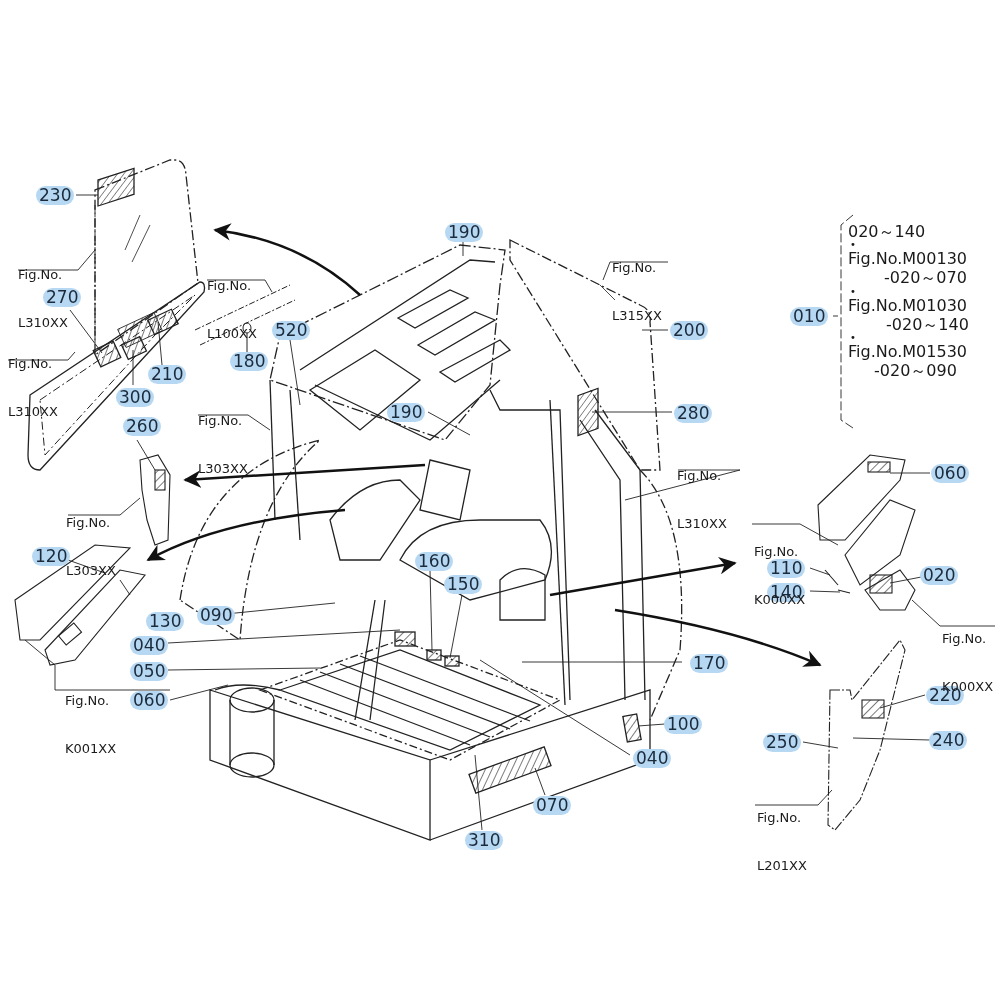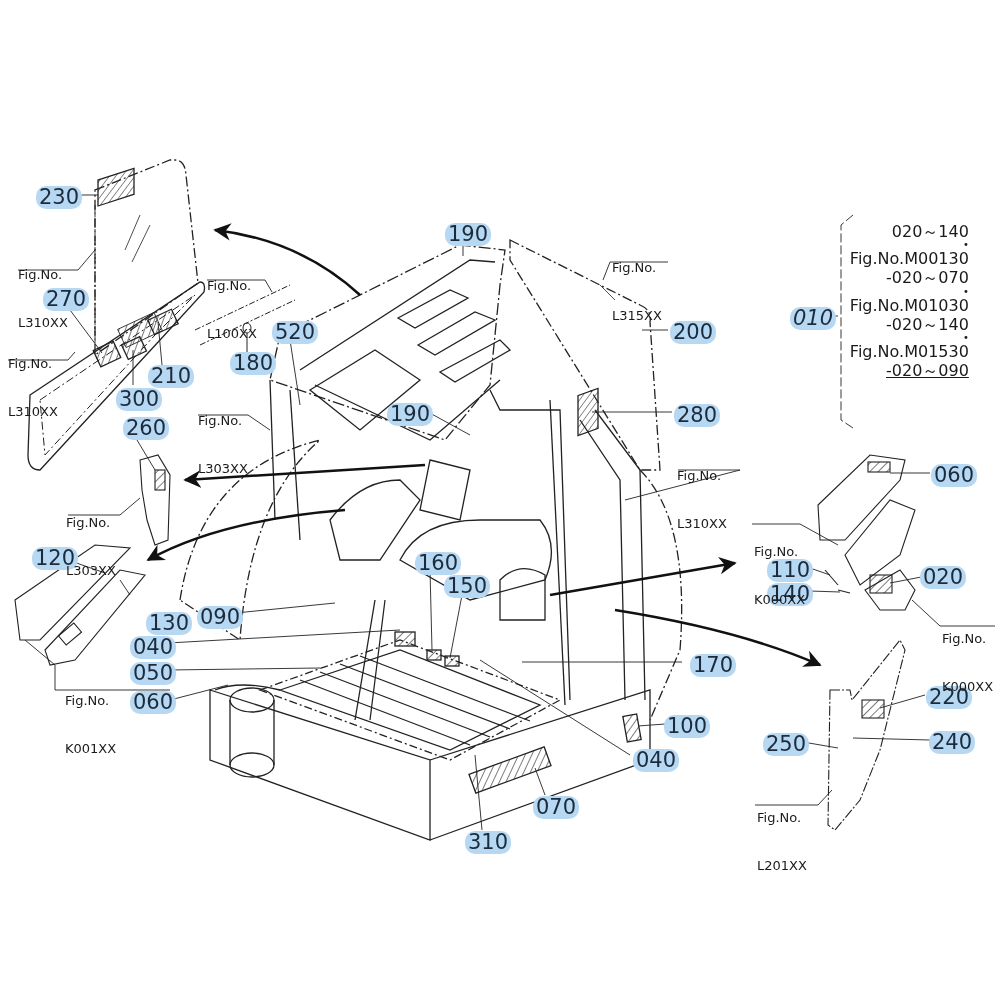--- a/index.html
+++ b/index.html
@@ -1,22 +1,22 @@
 <!DOCTYPE html>
 <html><head>
 <meta charset="utf-8">
 <style>
   html, body { margin:0; padding:0; background:#ffffff; }
   body { width:1000px; height:1000px; position:relative; overflow:hidden; font-family:"DejaVu Sans", sans-serif; }
   #diagram { position:absolute; left:0; top:0; width:1000px; height:1000px; }
-  .pn { position:absolute; font-family:"DejaVu Sans", sans-serif; font-size:21px; color:#1b2b3c; line-height:1; padding:1px 3px; border-radius:10px; background:#b7d8f3; }
+  .pn { position:absolute; font-family:"DejaVu Sans", sans-serif; font-size:17px; color:#1b2b3c; line-height:1; padding:1px 3px; border-radius:10px; background:#b7d8f3; }
   .fig { position:absolute; font-family:"DejaVu Sans", sans-serif; font-size:13px; color:#1a1a1a; line-height:1.25; white-space:pre; }
   .fig span { display:block; }
   .note { position:absolute; font-family:"DejaVu Sans", sans-serif; font-size:16px; color:#1a1a1a; line-height:1.2; }
-  .note span { display:block; white-space:nowrap;text-align:right; }
+  .note span { display:block; white-space:nowrap; }
 </style>
 </head>
 <body>
 
 <svg id="diagram" viewBox="0 0 1000 1000" xmlns="http://www.w3.org/2000/svg">
   <defs>
     <pattern id="hatch" width="6" height="6" patternUnits="userSpaceOnUse" patternTransform="rotate(45)">
       <line x1="0" y1="0" x2="0" y2="6" stroke="#222" stroke-width="1.2"></line>
     </pattern>
     <marker id="arrowhead" viewBox="0 0 10 10" refX="9" refY="5" markerWidth="7" markerHeight="7" orient="auto">
@@ -208,21 +208,21 @@
 <span class="pn" style="left:633px;top:749px;">040</span>
 <span class="pn" style="left:533px;top:796px;">070</span>
 <span class="pn" style="left:465px;top:831px;">310</span>
 <span class="pn" style="left:931px;top:464px;text-align:center;">060</span>
 <span class="pn" style="left:767px;top:559px;">110</span>
 <span class="pn" style="left:767px;top:583px;">140</span>
 <span class="pn" style="left:904px;top:566px;margin-left:16px;">020</span>
 <span class="pn" style="left:926px;top:686px;">220</span>
 <span class="pn" style="left:929px;top:731px;">240</span>
 <span class="pn" style="left:763px;top:733px;">250</span>
-<span class="pn" style="left:790px;top:307px;font-style:italic;">010</span>
+<span class="pn" style="left:790px;top:307px;">010</span>
 
 <div class="fig" style="left:18px;top:234px;">
   <span>Fig.No.</span>
   <span>L310XX</span>
 </div>
 <div class="fig" style="left:8px;top:323px;">
   <span>Fig.No.</span>
   <span>L310XX</span>
 </div>
 <div class="fig" style="left:207px;top:245px;">
@@ -262,17 +262,17 @@
   <span>L201XX</span>
 </div>
 
 <div class="note" style="left:848px;top:222px;">
   <span>020～140</span>
   <span style="margin-left:2px;font-size:10px;line-height:8px;">•</span>
   <span>Fig.No.M00130</span>
   <span style="margin-left:36px;">-020～070</span>
   <span style="margin-left:2px;font-size:10px;line-height:8px;">•</span>
   <span>Fig.No.M01030</span>
-  <span style="">-020～140</span>
+  <span style="margin-left:38px;">-020～140</span>
   <span style="margin-left:2px;font-size:10px;line-height:8px;">•</span>
   <span>Fig.No.M01530</span>
-  <span style="margin-left:38px;text-decoration:underline;">-020～090</span>
+  <span style="margin-left:26px;">-020～090</span>
 </div>
 
 </body></html>

